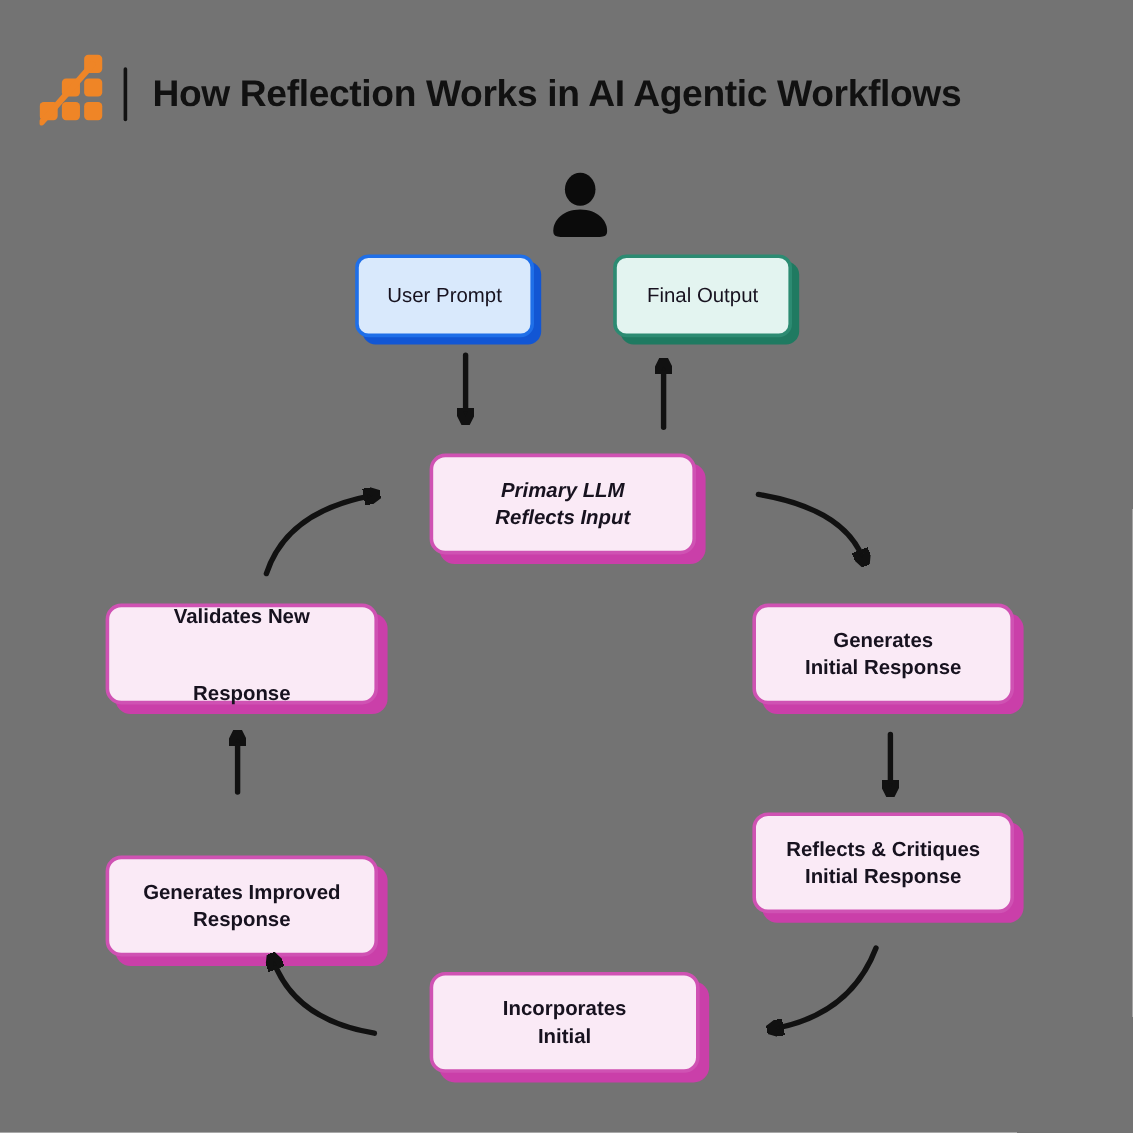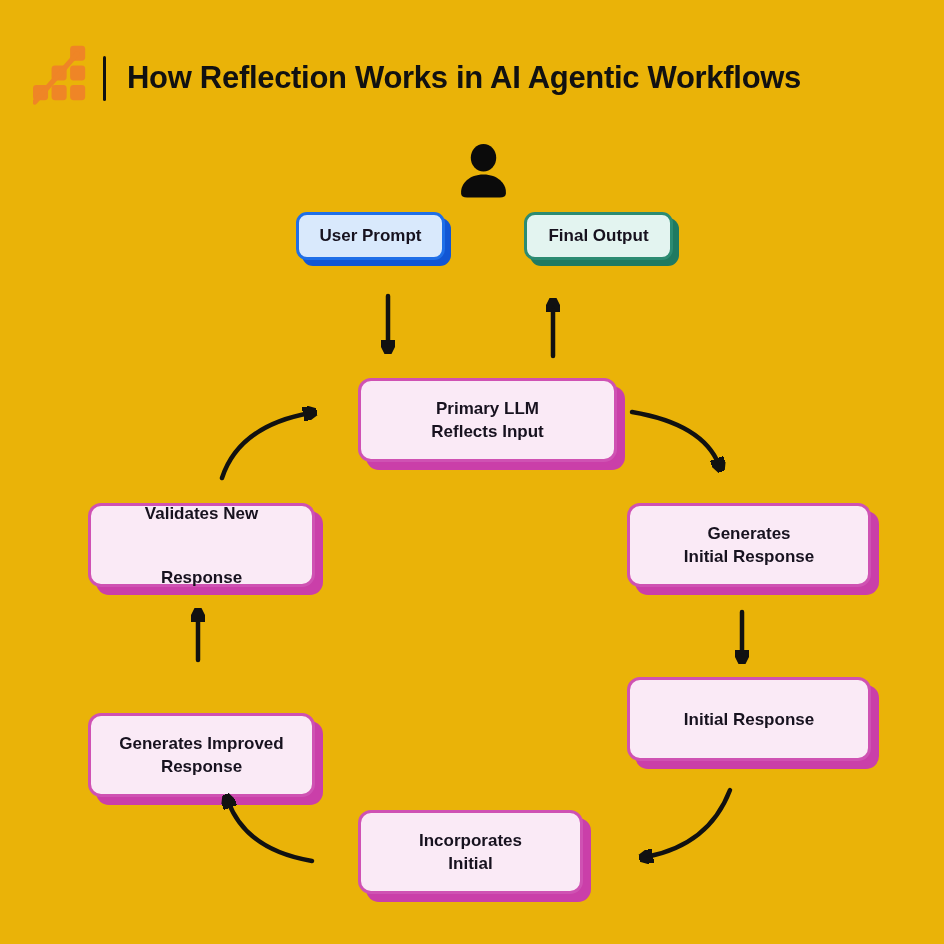--- a/index.html
+++ b/index.html
@@ -2,66 +2,65 @@
 <html><head>
 <meta charset="utf-8">
 <style>
   * { margin: 0; padding: 0; box-sizing: border-box; }
   html, body { background: #ffffff; }
   body { font-family: "Liberation Sans", sans-serif; }
   .canvas {
     position: relative;
     width: 944px;
     height: 944px;
-    background: #eab308;
+    background: #737373;
     overflow: hidden;
   }
 
   
   .header { position: absolute; left: 0; top: 0; width: 944px; height: 130px; }
   .logo { position: absolute; left: 33px; top: 42px; width: 58px; height: 63px; }
   .header-divider {
     position: absolute; left: 103px; top: 56px; width: 3px; height: 45px;
     background: #111111; border-radius: 2px;
   }
   .title {
     position: absolute; left: 127px; top: 55px; width: 800px;
     font-size: 31px; font-weight: 700; letter-spacing: -0.3px;
     color: #111111; line-height: 46px; white-space: nowrap;
   }
 
   
   .person { position: absolute; left: 455px; top: 143px; width: 57px; height: 57px; }
 
   .io-box {
-    position: absolute; width: 149px; height: 48px; border-radius: 11px;
+    position: absolute; width: 149px; height: 69px; border-radius: 11px;
     display: flex; align-items: center; justify-content: center;
-    font-size: 17px; font-weight: 700; color: #17121f;
+    font-size: 17px; font-weight: 400; color: #17121f;
   }
   .io-box.blue {
     left: 296px; top: 212px;
     background: #d9e9fc; border: 3px solid #1f6fe8;
     box-shadow: 6px 6px 0 0 #1256d4;
   }
   .io-box.green {
     left: 511px; top: 212px;
     background: #e3f4f0; border: 3px solid #2c8b72;
     box-shadow: 6px 6px 0 0 #1f7a61;
-    margin-left: 13px;
   }
 
   .cycle-box {
-    position: absolute; width: 244px; height: 84px; border-radius: 13px;
+    position: absolute; width: 218px; height: 84px; border-radius: 13px;
     background: #faeaf6; border: 3px solid #cf52b3;
     box-shadow: 8px 8px 0 0 #ca3fa9;
     display: flex; flex-direction: column; align-items: center; justify-content: center;
     font-size: 17px; font-weight: 600; color: #17121f;
     text-align: center; line-height: 23px;
   }
-  .pos-primary   { left: 358px; top: 378px; width: 259px; }
+  .pos-primary   { left: 358px; top: 378px; width: 222px; font-style: italic; }
   .pos-geninit   { left: 627px; top: 503px; }
   .pos-reflects  { left: 627px; top: 677px; }
   .pos-feedback  { left: 358px; top: 810px; width: 225px; }
   .pos-improved  { left:  88px; top: 677px; width: 227px; margin-top: 36px; }
   .pos-validates { left:  88px; top: 503px; width: 227px; gap: 41px; }
 
   .arrow-layer { position: absolute; left: 0; top: 0; width: 944px; height: 944px; pointer-events: none; }
   .arrow-layer path, .arrow-layer line { stroke: #111111; stroke-width: 4.5; fill: none; stroke-linecap: round; }
 </style>
 </head>
@@ -99,20 +98,21 @@
 
   <div class="cycle-box pos-primary">
     <span>Primary LLM</span>
     <span>Reflects Input</span>
   </div>
   <div class="cycle-box pos-geninit">
     <span>Generates</span>
     <span>Initial Response</span>
   </div>
   <div class="cycle-box pos-reflects">
+    <span>Reflects &amp; Critiques</span>
     <span>Initial Response</span>
   </div>
   <div class="cycle-box pos-feedback">
     <span>Incorporates</span>
     <span>Initial</span>
   </div>
   <div class="cycle-box pos-improved">
     <span>Generates Improved</span>
     <span>Response</span>
   </div>

